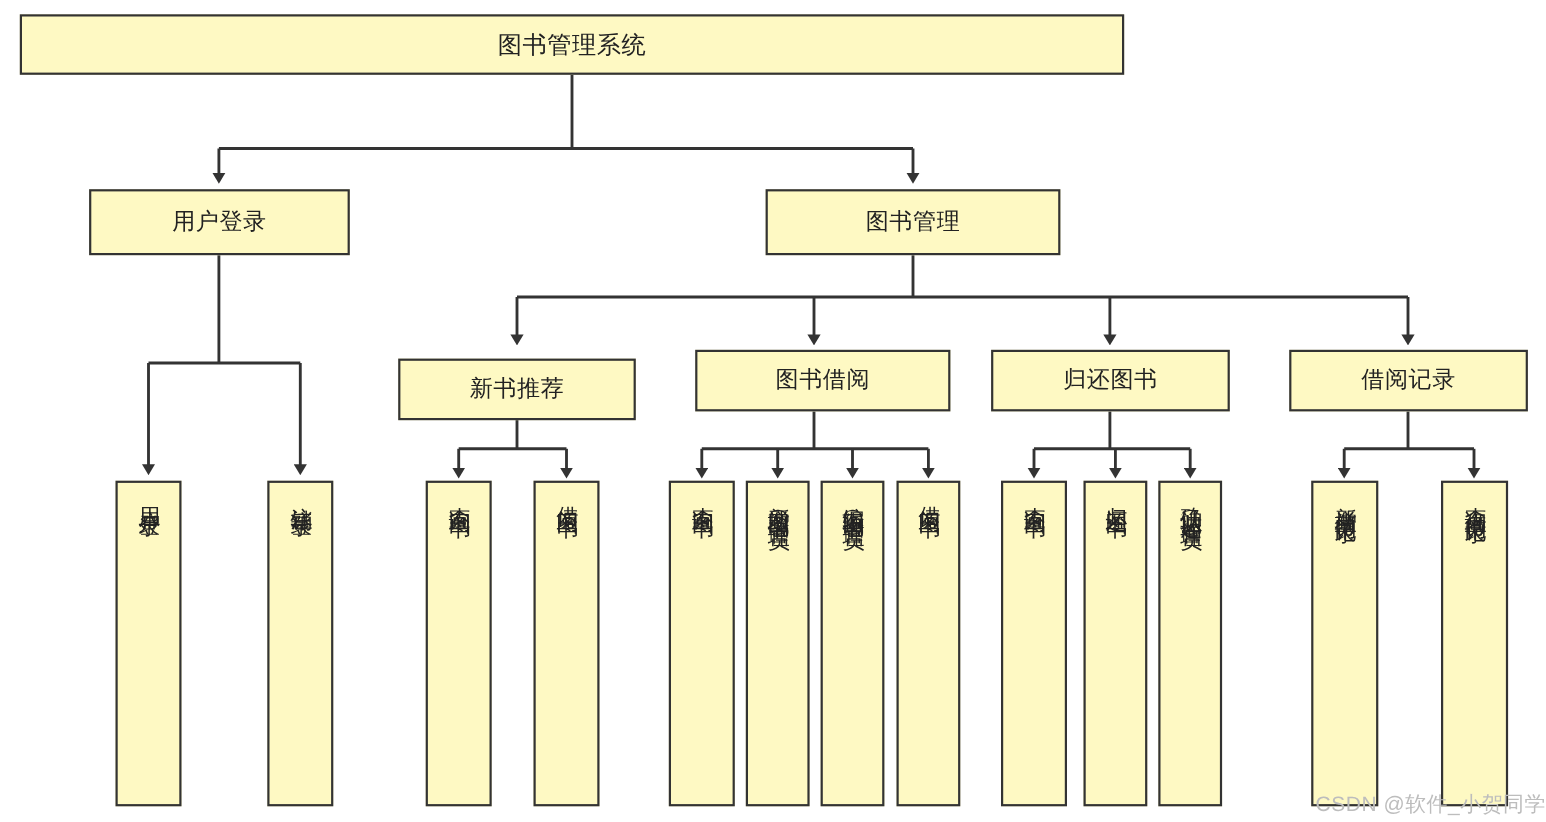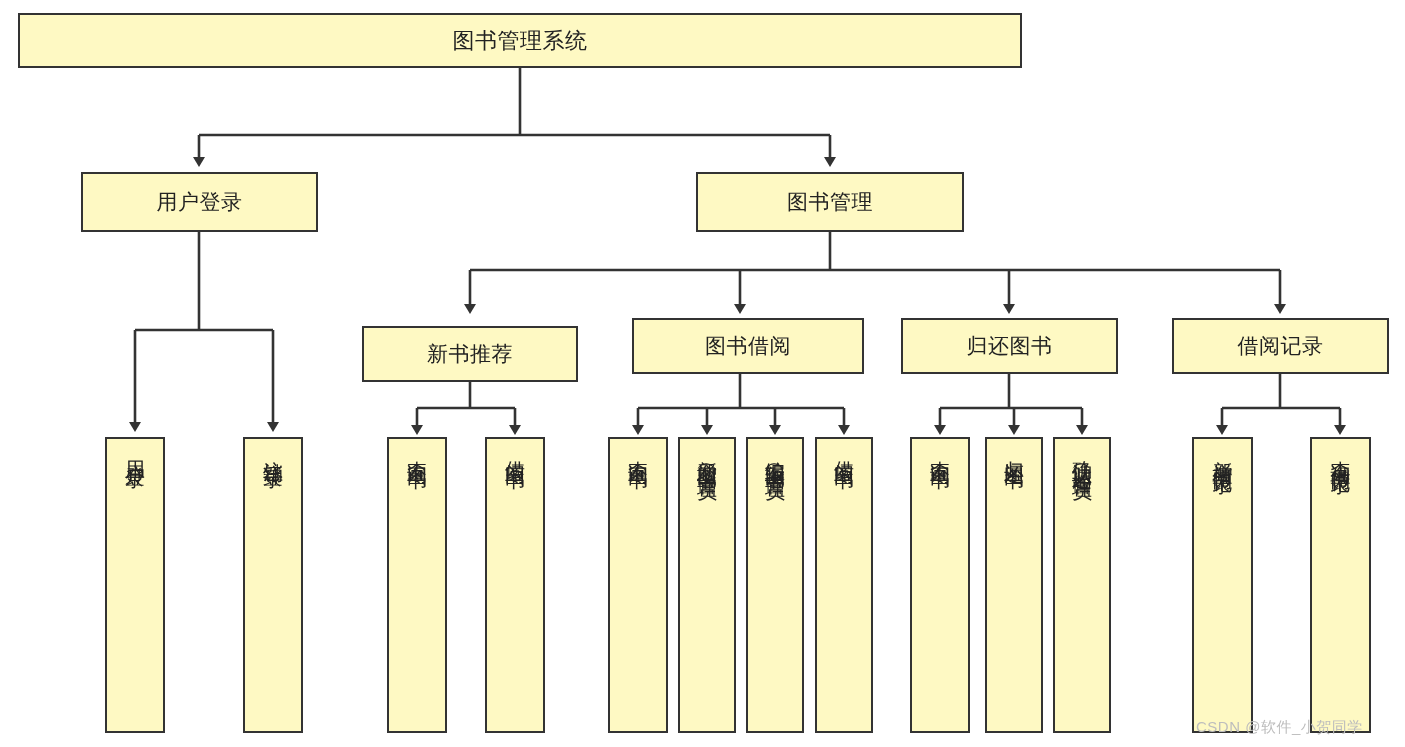--- a/index.html
+++ b/index.html
@@ -59,21 +59,21 @@
     writing-mode: vertical-rl;
     text-orientation: upright;
     font-size: 20px;
     line-height: 1.05;
     letter-spacing: 3px;
     white-space: nowrap;
     margin: 0 auto;
   }
   .watermark {
     position: absolute;
-    font-size: 15px;
+    font-size: 19px;
     color: #bdbdbd;
     white-space: nowrap;
     z-index: 5;
     letter-spacing: 0.5px;
   }
 </style>
 </head>
 <body>
 
 <div id="canvas">

